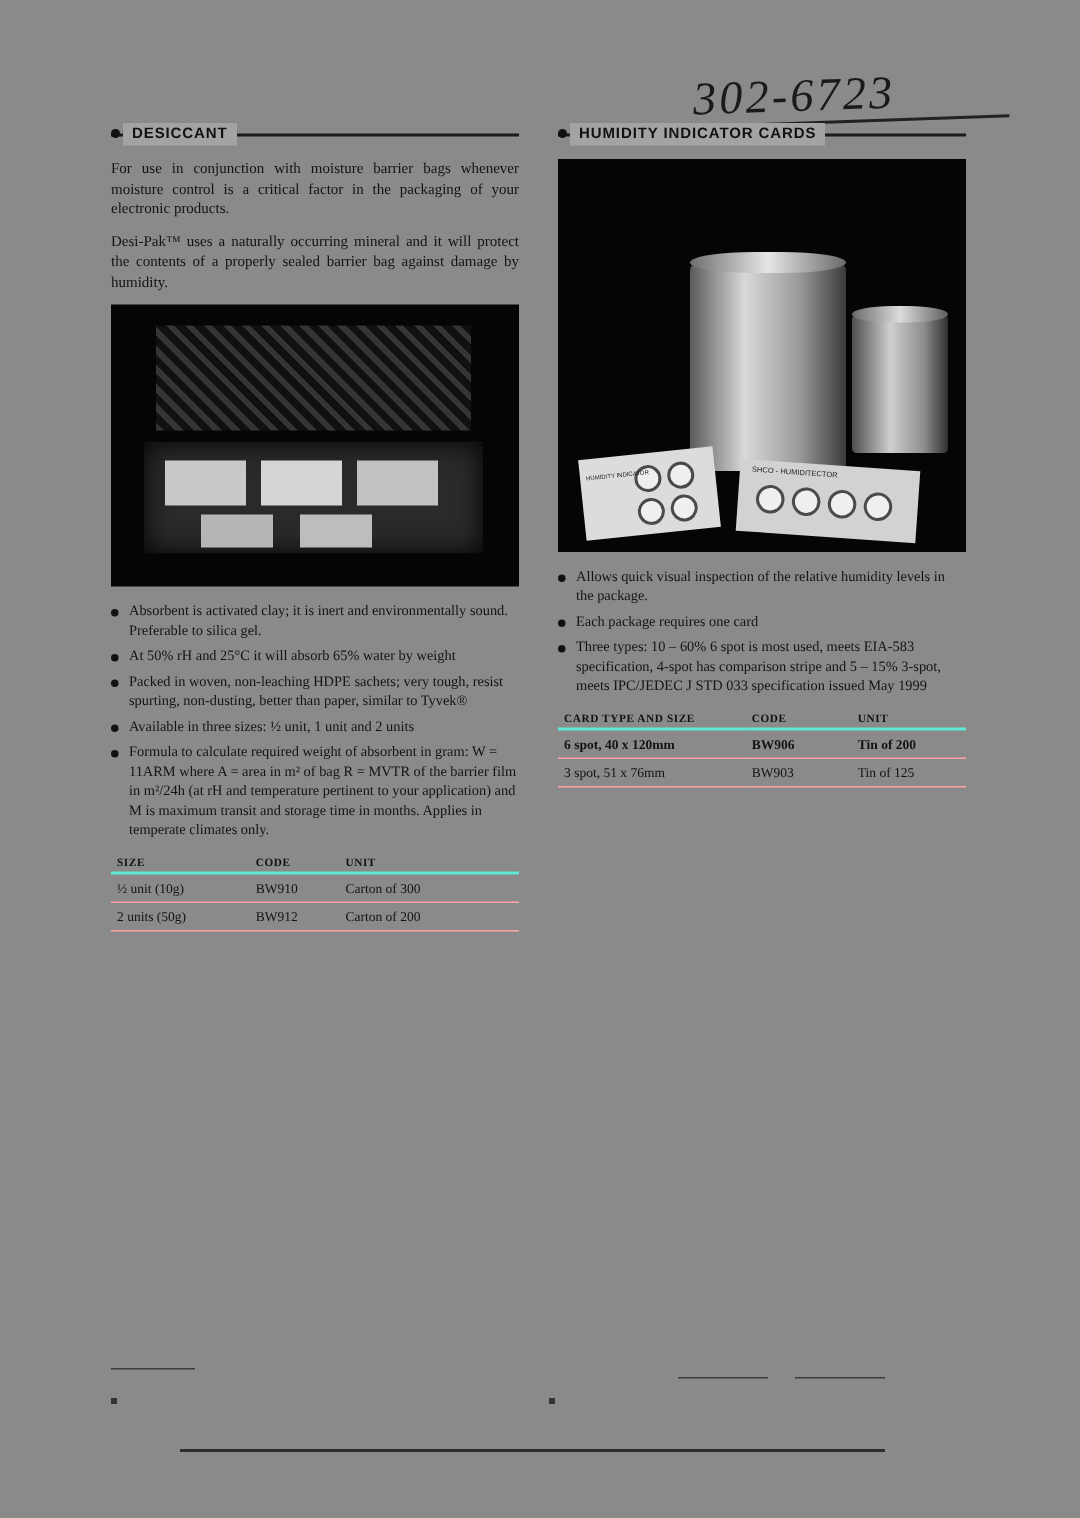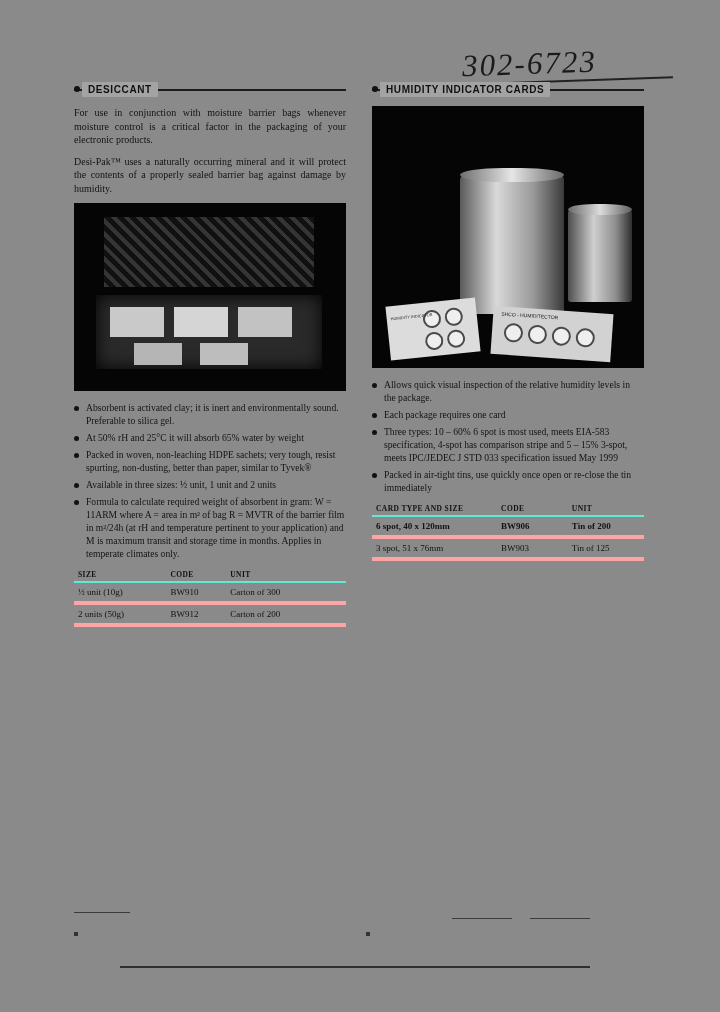--- a/index.html
+++ b/index.html
@@ -186,21 +186,21 @@
     font-weight: bold;
     font-size: 7.5px;
     letter-spacing: .4px;
     padding: 2px 4px;
     border-bottom: 2px solid #5eead4;
     color: #111;
     margin-top: 41px;
   }
   table.spec td {
     padding: 4px 4px;
-    border-bottom: 4px solid #fca5a5;
+    border-bottom: 1px solid #fca5a5;
     color: #131313;
     font-size: 9px;
   }
   table.spec tr.bold td { font-weight: bold; }
 
   .col-left table.spec th:nth-child(1),
   .col-left table.spec td:nth-child(1) { width: 34%; }
   .col-left table.spec th:nth-child(2),
   .col-left table.spec td:nth-child(2) { width: 22%; }
 
@@ -307,21 +307,20 @@
         <div class="ph-shape pr-dot" style="left:36px;top:16px;width:15px;height:15px;"></div>
         <div class="ph-shape pr-dot" style="left:60px;top:16px;width:15px;height:15px;"></div>
         <div class="ph-shape pr-dot" style="left:84px;top:16px;width:15px;height:15px;"></div>
       </div>
     </div>
 
     <ul class="bullets">
       <li>Allows quick visual inspection of the relative humidity levels in the package.</li>
       <li>Each package requires one card</li>
       <li>Three types: 10 – 60% 6 spot is most used, meets EIA-583 specification, 4-spot has comparison stripe and 5 – 15% 3-spot, meets IPC/JEDEC J STD 033 specification issued May 1999</li>
-      <li>Packed in air-tight tins, use quickly once open or re-close the tin immediately</li>
     </ul>
 
     <table class="spec">
       <thead>
         <tr>
           <th>CARD TYPE AND SIZE</th>
           <th>CODE</th>
           <th>UNIT</th>
         </tr>
       </thead>

